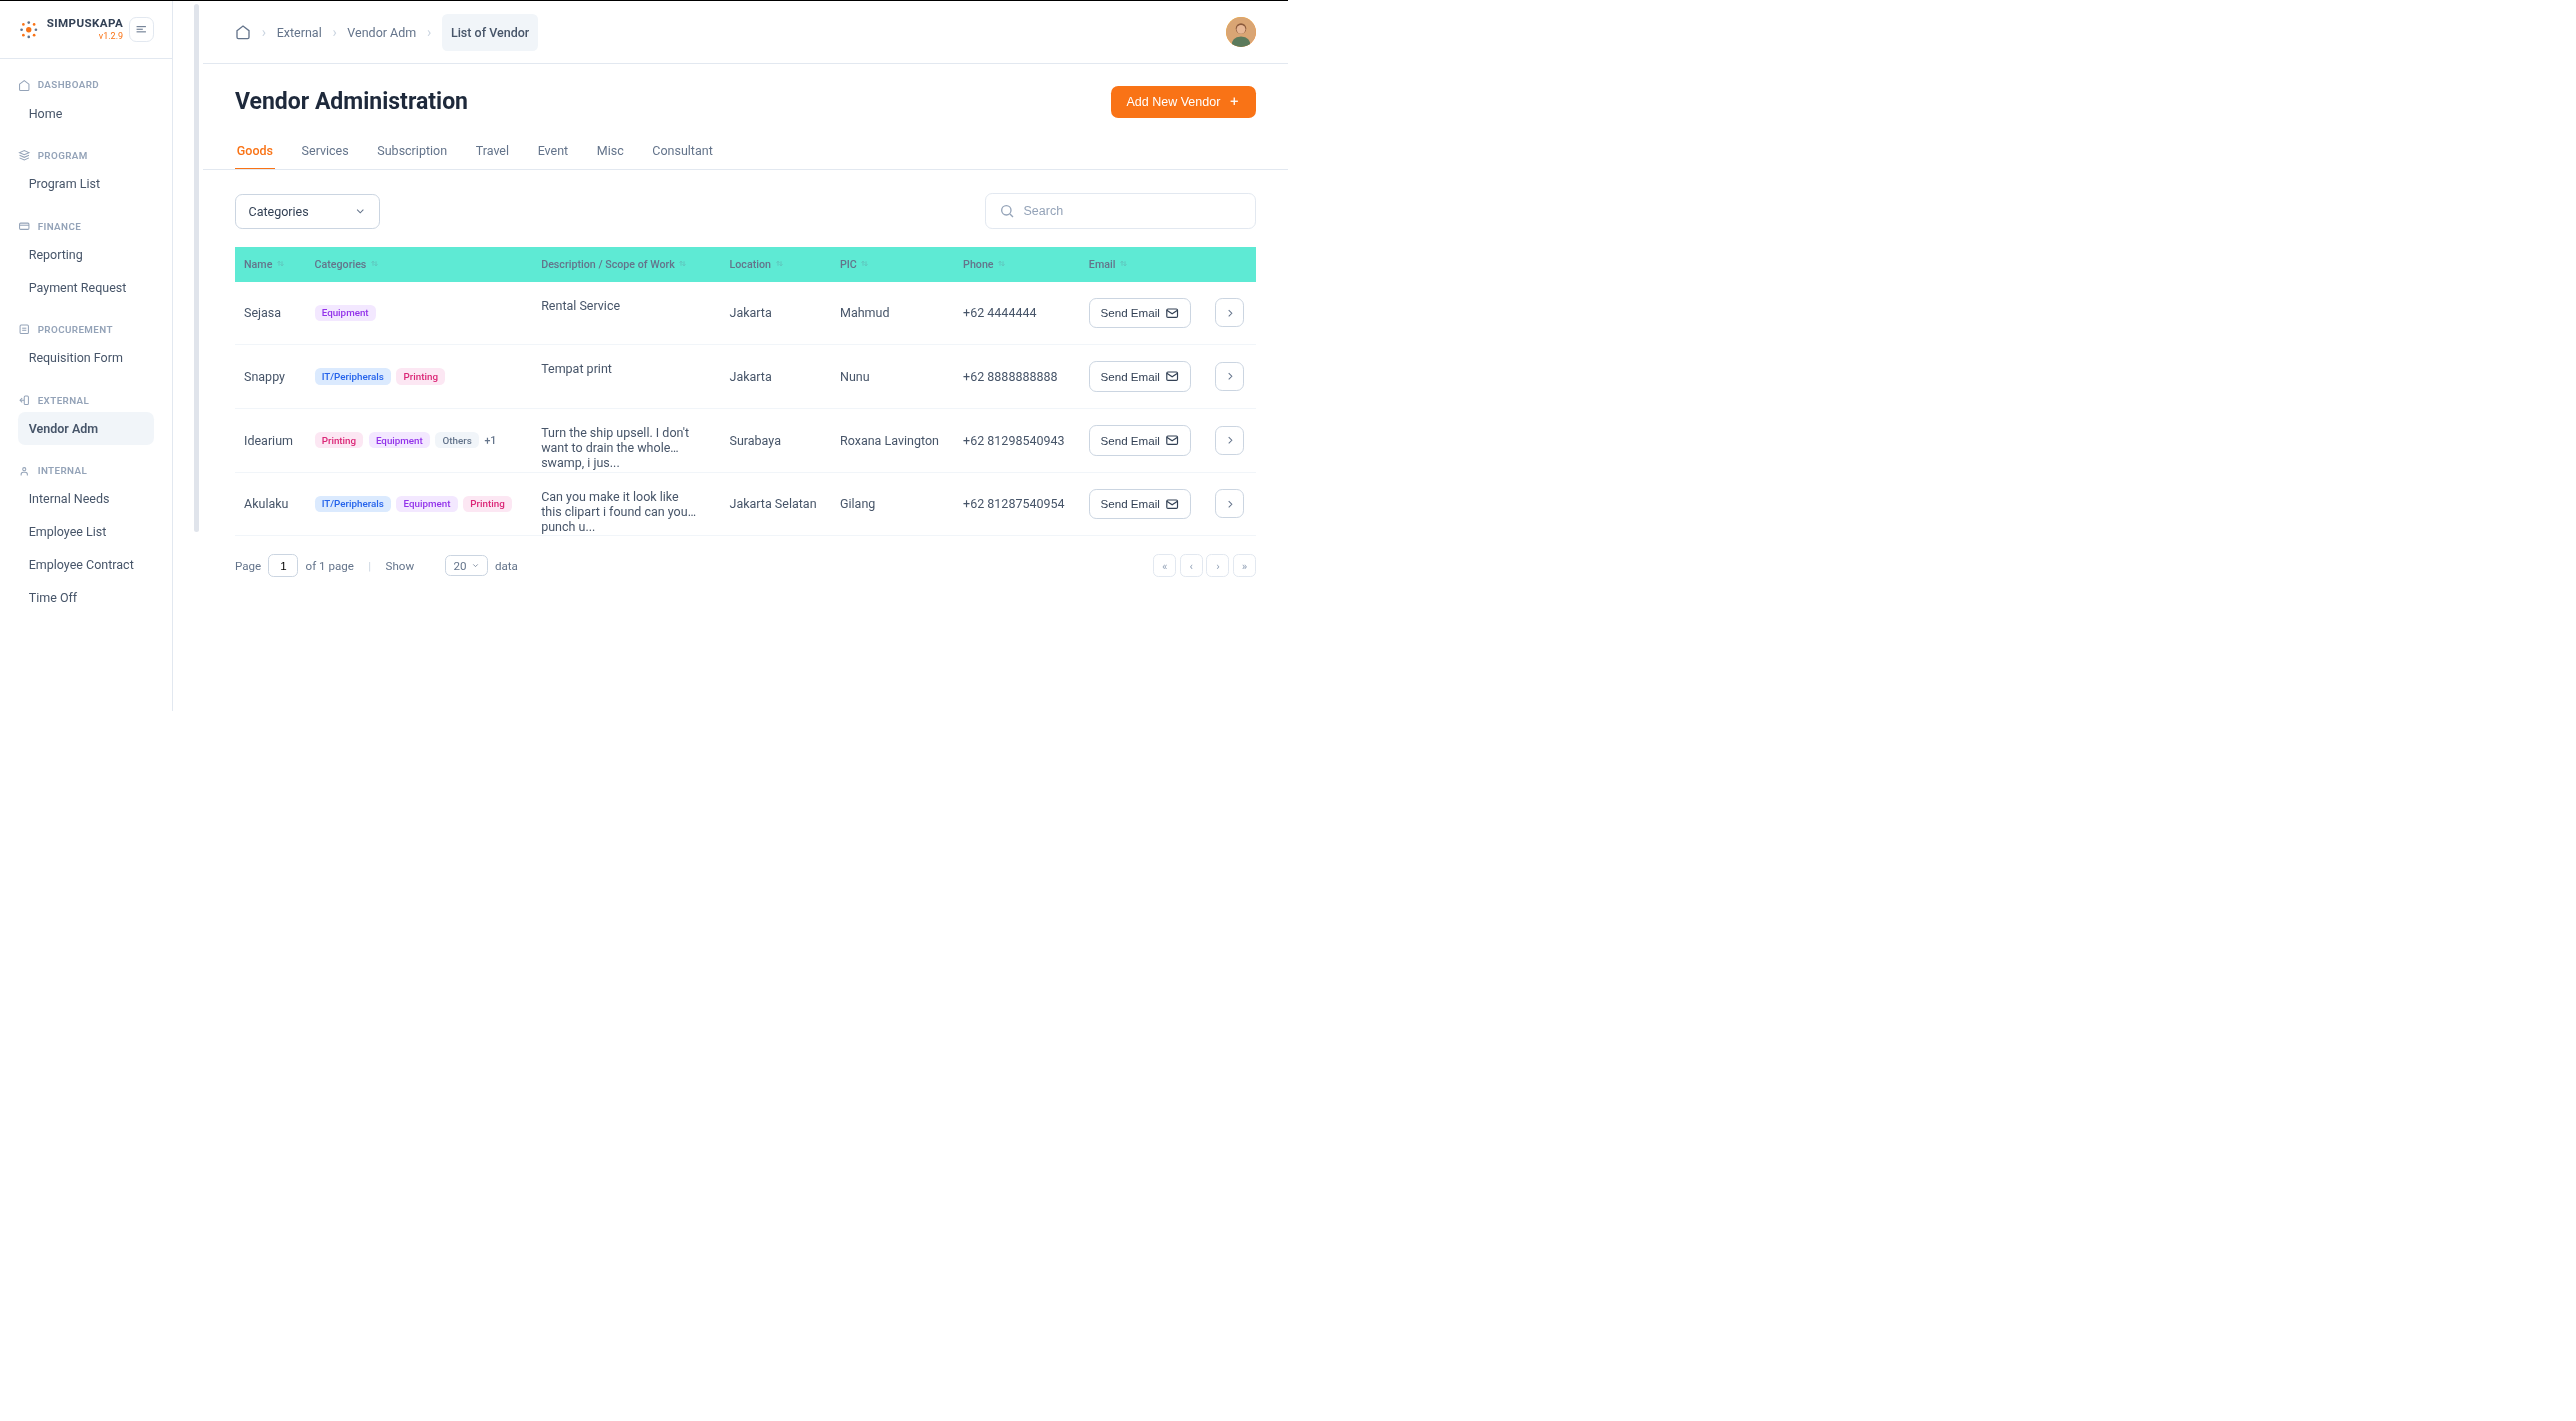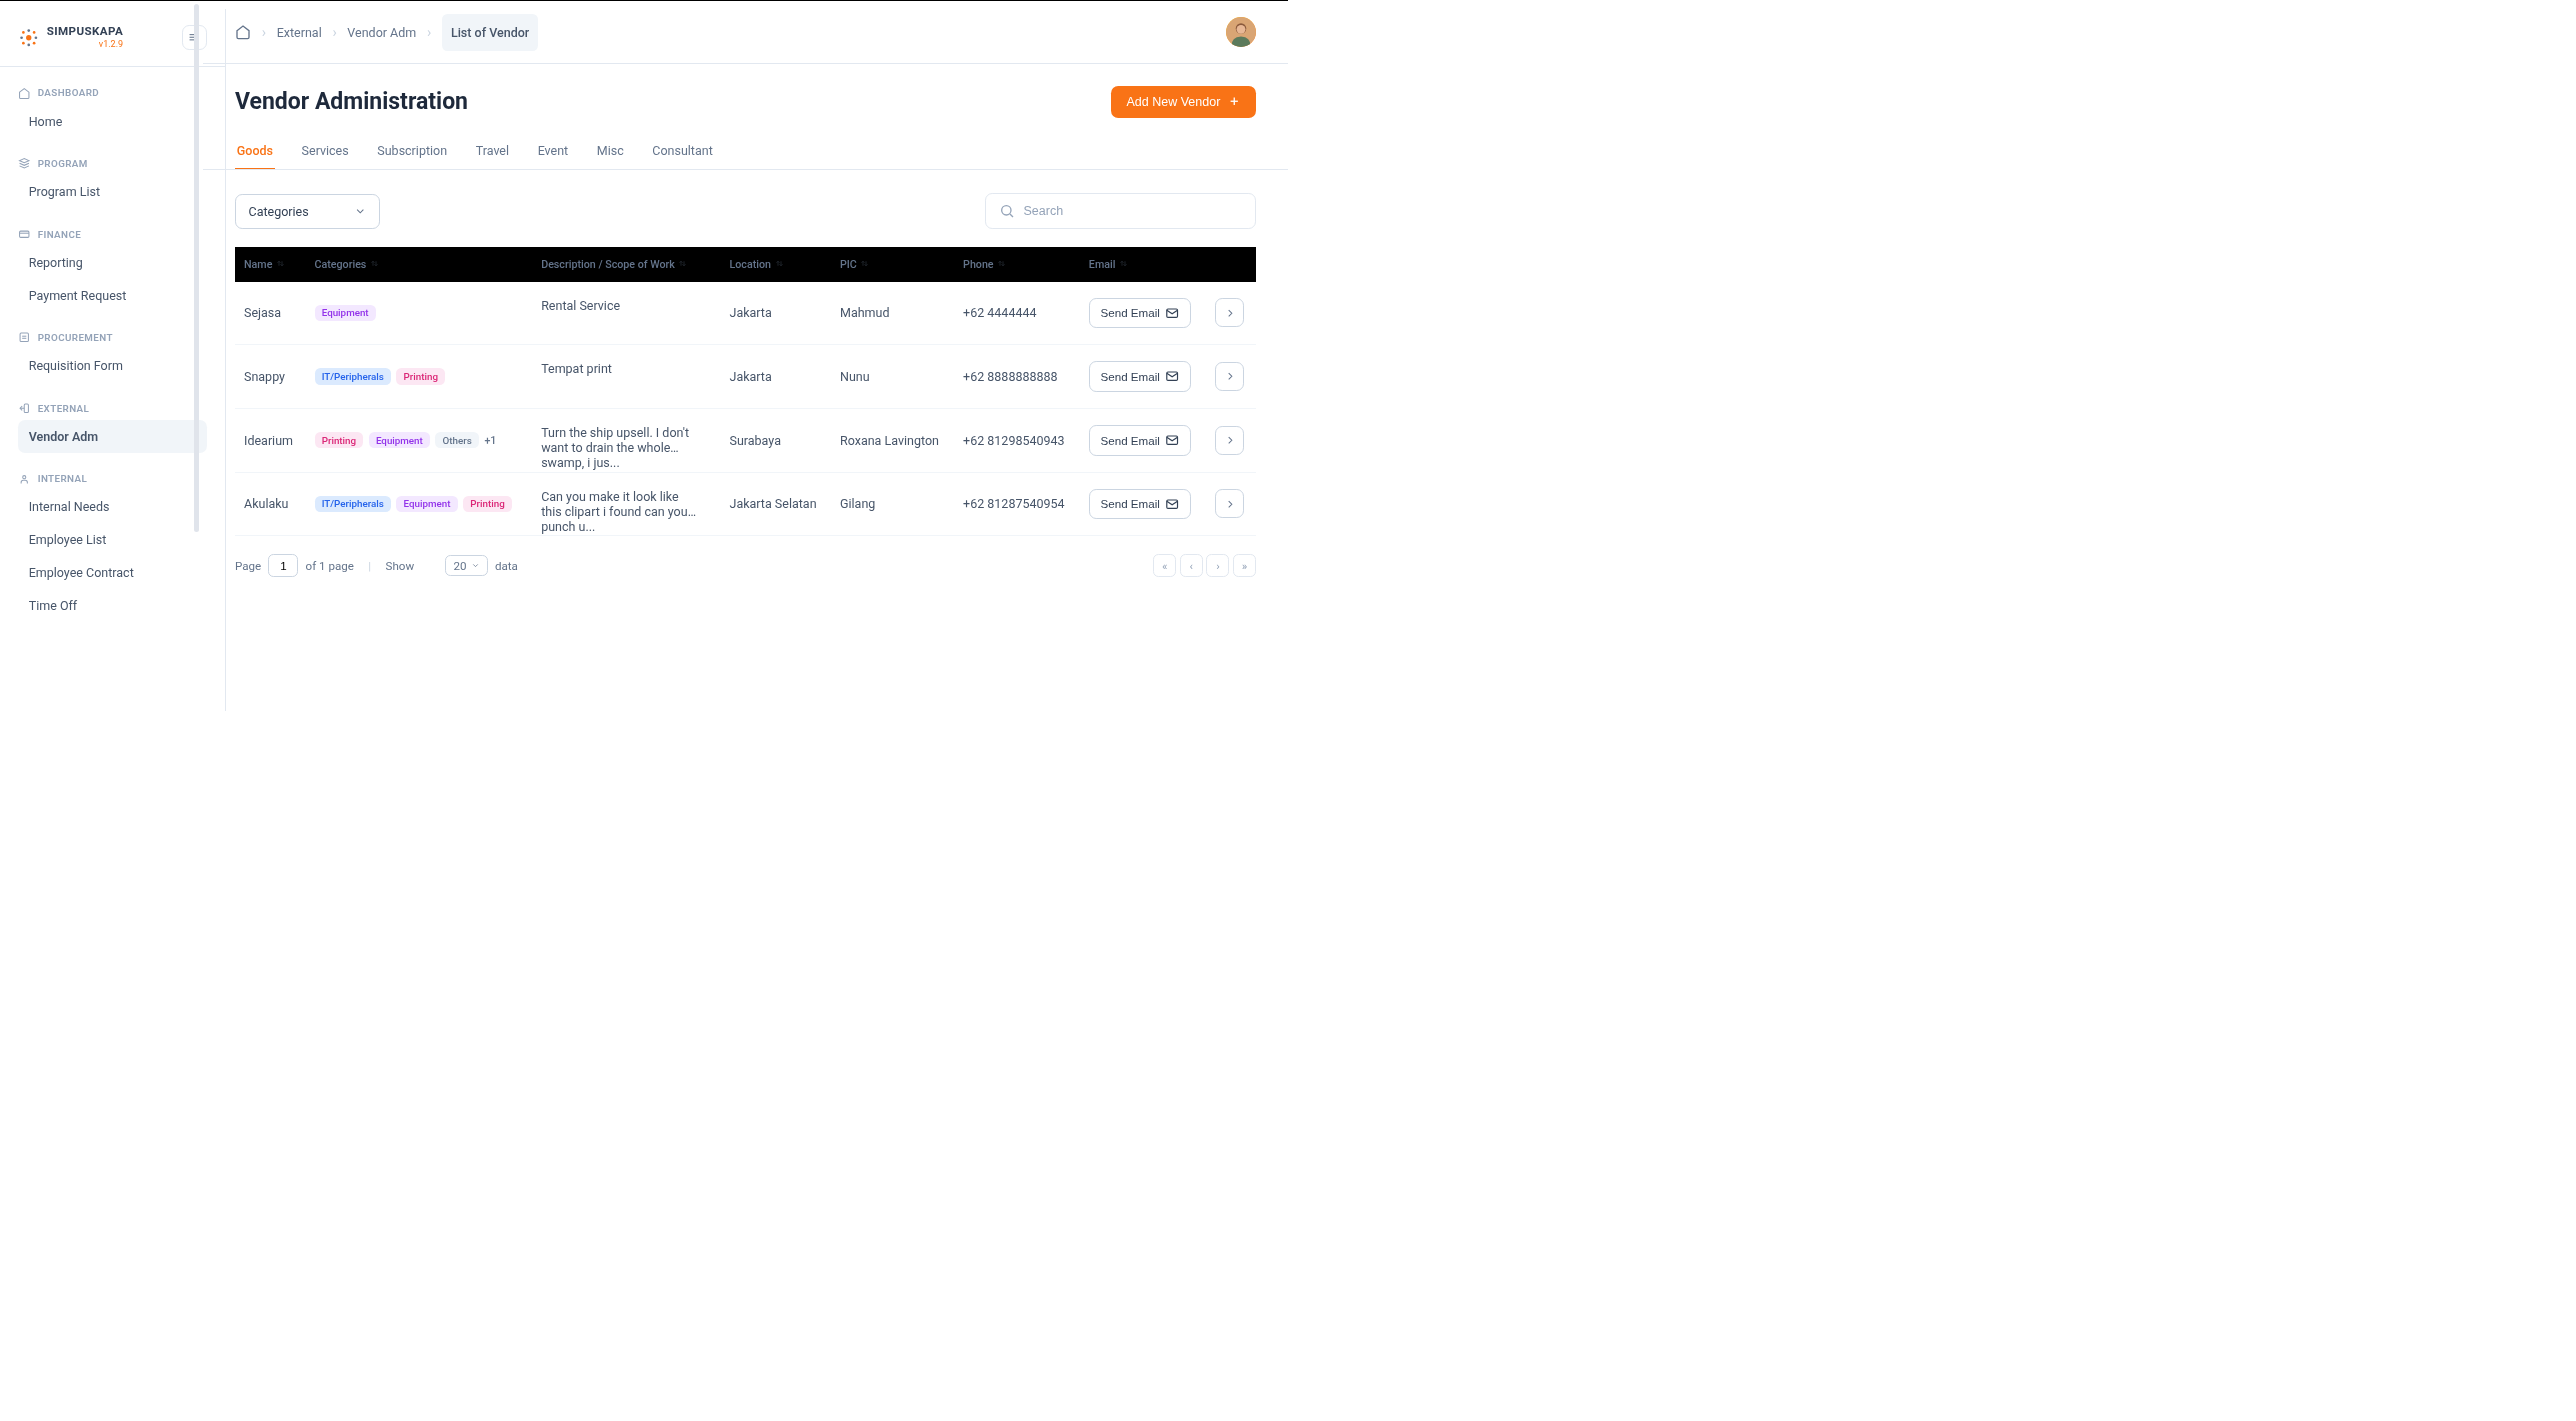--- a/index.html
+++ b/index.html
@@ -9,22 +9,22 @@
   color: #1e293b;
   width: 1288px;
   height: 711px;
   overflow: hidden;
   position: relative;
   border-top: 1.8px solid #000;
 }
 .sidebar {
   position: absolute;
   left: 0;
-  top: 8px;
-  width: 226px;
+  top: 0;
+  width: 173px;
   height: 100%;
   border-right: 0.9px solid #e2e8f0;
   background: #fff;
   overflow-y: auto;
 }
 .sidebar-header {
   display: flex;
   align-items: center;
   justify-content: space-between;
   padding: 16px 18px;
@@ -124,21 +124,21 @@
   padding: 9px 12.5px; display: flex; align-items: center; gap: 9px;
   width: 271px;
 }
 .search-box input {
   border: none; outline: none; font-size: 12.5px; flex: 1; color: #334155;
 }
 .search-box input::placeholder { color: #94a3b8; }
 
 .table-wrap { padding: 0 32px; }
 table { width: 100%; border-collapse: collapse; }
-thead tr { background: #000000; }
+thead tr { background: #5eead4; }
 th {
   text-align: left; font-size: 10.7px; font-weight: 500; color: #64748b;
   padding: 10.7px 9px;
 }
 th .sort-icon { margin-left: 3.6px; opacity: 0.4; }
 tbody tr { border-bottom: 0.9px solid #f1f5f9; }
 td { padding: 16px 9px; font-size: 12.5px; color: #475569; vertical-align: middle; }
 td.desc {
   max-width: 179px;
   display: -webkit-box;

